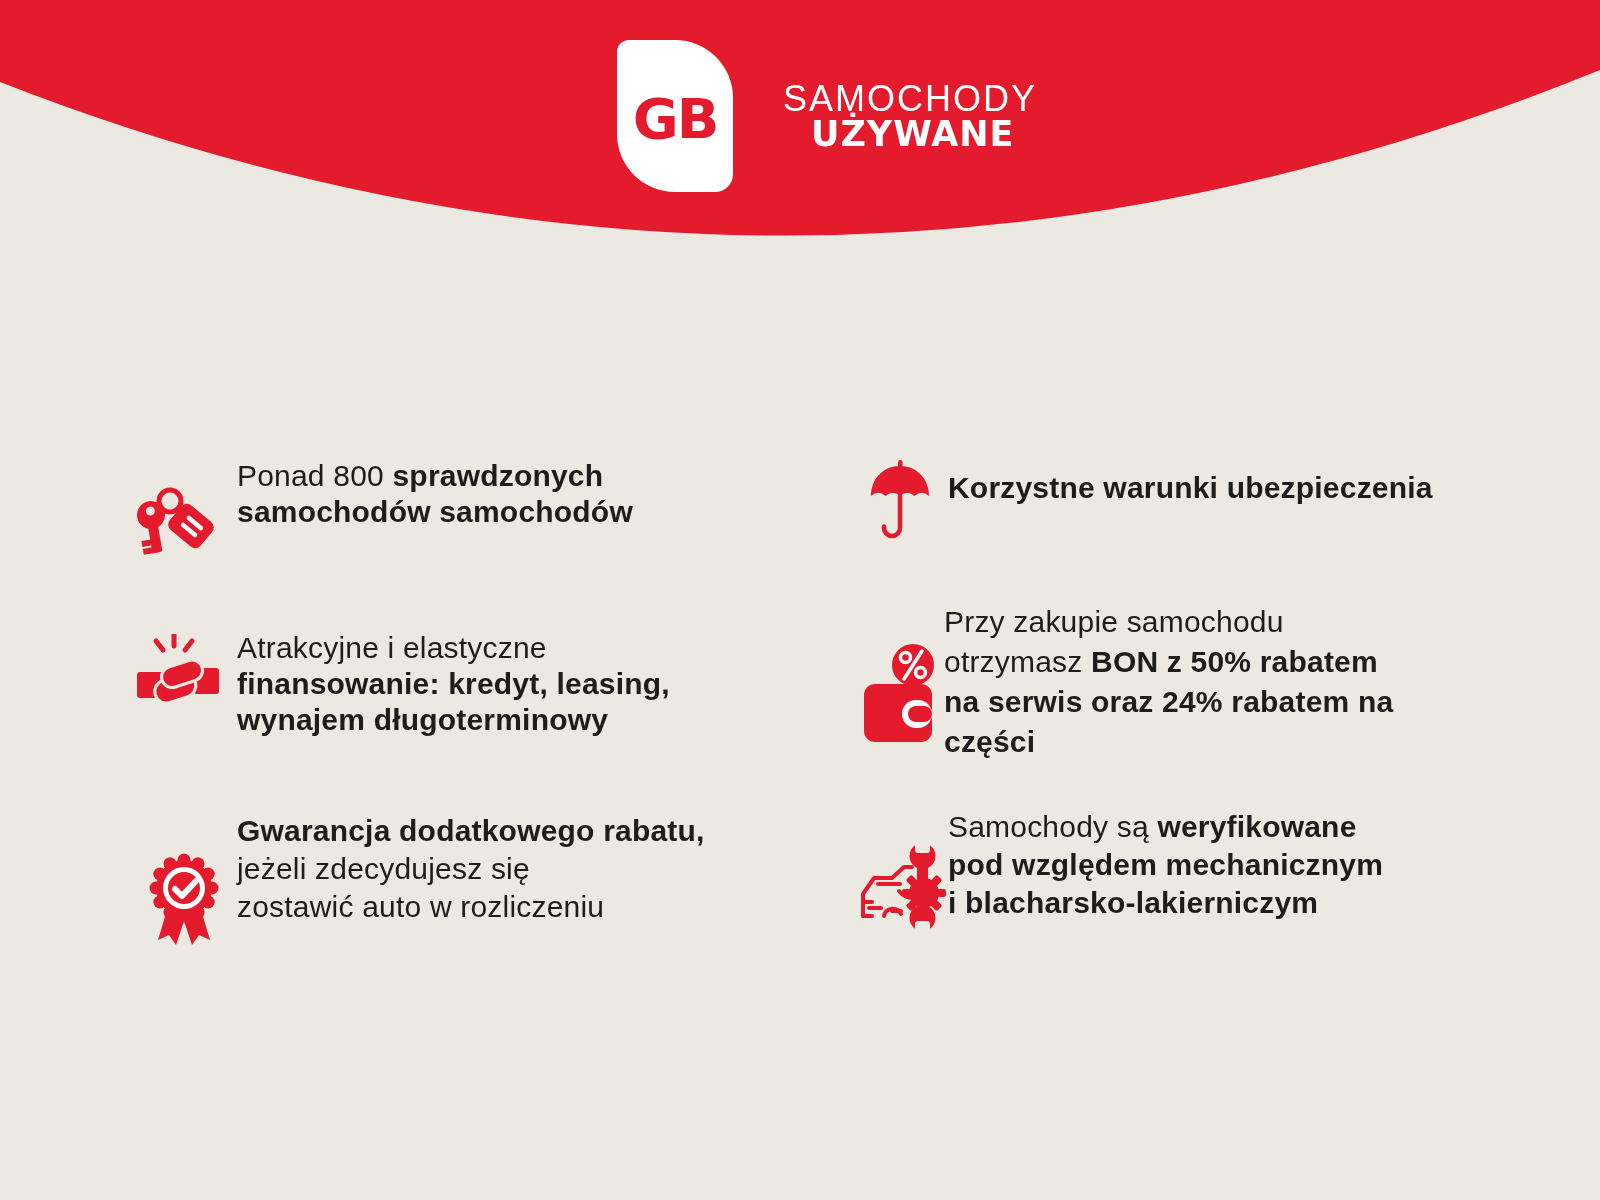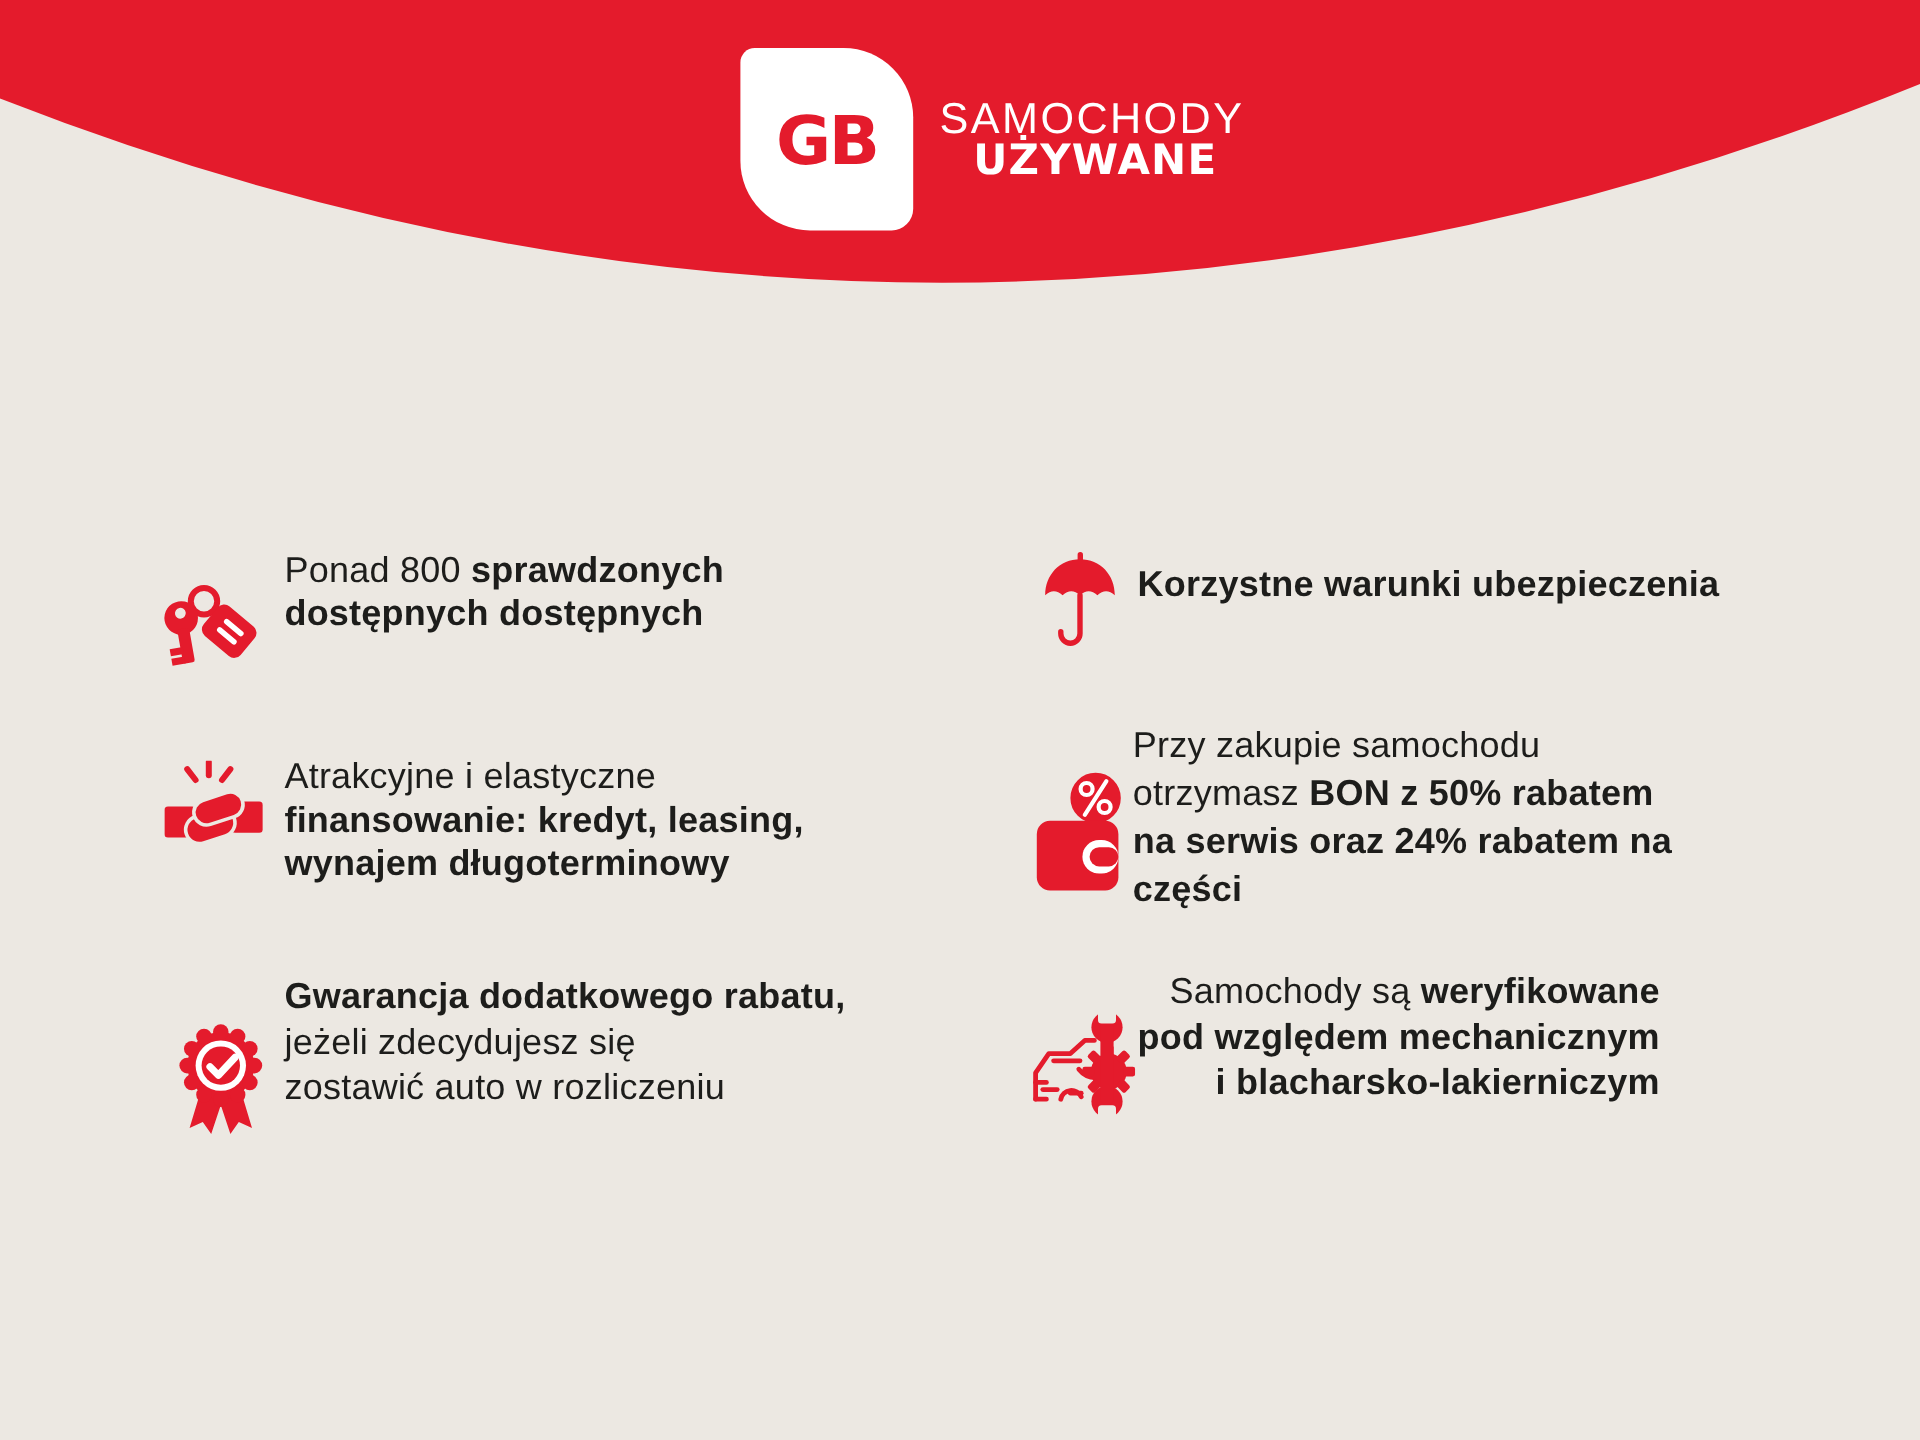--- a/index.html
+++ b/index.html
@@ -10,21 +10,21 @@
   }
   html,body{margin:0;padding:0;}
   body{background:#d8d4cf;font-family:"Liberation Sans",sans-serif;}
   .stage{
     position:relative;width:1600px;height:1200px;margin:0 auto;
     background:var(--background);overflow:hidden;
   }
   
   .banner-svg{position:absolute;left:0;top:0;display:block;}
   .logo{
-    position:absolute;left:617px;top:40px;width:144px;height:152px;
+    position:absolute;left:617px;top:40px;width:116px;height:152px;
     background:var(--white);
     border-radius:12px 58px 18px 58px;
     display:flex;align-items:center;justify-content:center;
   }
   .logo-text{
     color:var(--brand-red);
     font-size:56px;font-weight:800;letter-spacing:-2px;
     transform:translateY(2px);
     font-family:"DejaVu Sans","Liberation Sans",sans-serif;
   }
@@ -84,21 +84,21 @@
         <circle cx="17" cy="27" r="4.5" class="fbg"></circle>
       </g>
       <g transform="rotate(40 57 42)">
         <rect x="37" y="26" width="40" height="32" rx="7" class="f"></rect>
         <rect x="48" y="35" width="20" height="4.5" rx="2.2" class="fw"></rect>
         <rect x="48" y="44" width="20" height="4.5" rx="2.2" class="fw"></rect>
       </g>
     </svg>
     <div class="text">
         <div><span>Ponad 800 </span><span class="b">sprawdzonych</span></div>
-        <div><span class="b">dostępnych dostępnych</span></div>
+        <div><span class="b">samochodów samochodów</span></div>
       </div>
   </div>
 
   <div class="item" style="left:237px;top:630px;">
     <svg class="icon" style="left:-100px;top:4px;" width="82" height="82" viewBox="0 0 82 82" aria-hidden="true">
       <g class="s" stroke-width="5" stroke-linecap="round">
         <line x1="26" y1="16" x2="19" y2="7"></line>
         <line x1="37" y1="12" x2="37" y2="1"></line>
         <line x1="48" y1="16" x2="55" y2="7"></line>
       </g>
@@ -168,21 +168,21 @@
       <rect x="46" y="66" width="24" height="16" rx="8" class="f"></rect>
     </svg>
     <div class="text">
         <div><span>Przy zakupie samochodu</span></div>
         <div><span>otrzymasz </span><span class="b">BON z 50% rabatem</span></div>
         <div><span class="b">na serwis oraz 24% rabatem na</span></div>
         <div><span class="b">części</span></div>
       </div>
   </div>
 
-  <div class="item lh38" style="left:948px;top:808px;text-align:right;">
+  <div class="item lh38" style="left:948px;top:808px;">
     <svg class="icon" style="left:-94px;top:32px;" width="92" height="94" viewBox="0 0 92 94" aria-hidden="true">
       <g class="s" stroke-width="4" stroke-linecap="round" stroke-linejoin="round">
         <path d="M9,76 V54 L20,38 h18 l12,-11 h8"></path>
         <path d="M9,62 h9"></path>
         <path d="M24,44 h22"></path>
         <path d="M45,51 c4,5 9,7 14,7"></path>
         <path d="M15,68 h12"></path>
         <path d="M38,71 h9"></path>
         <path d="M9,76 h9 m12,0 a9,9 0 0 1 17,-2"></path>
       </g>

